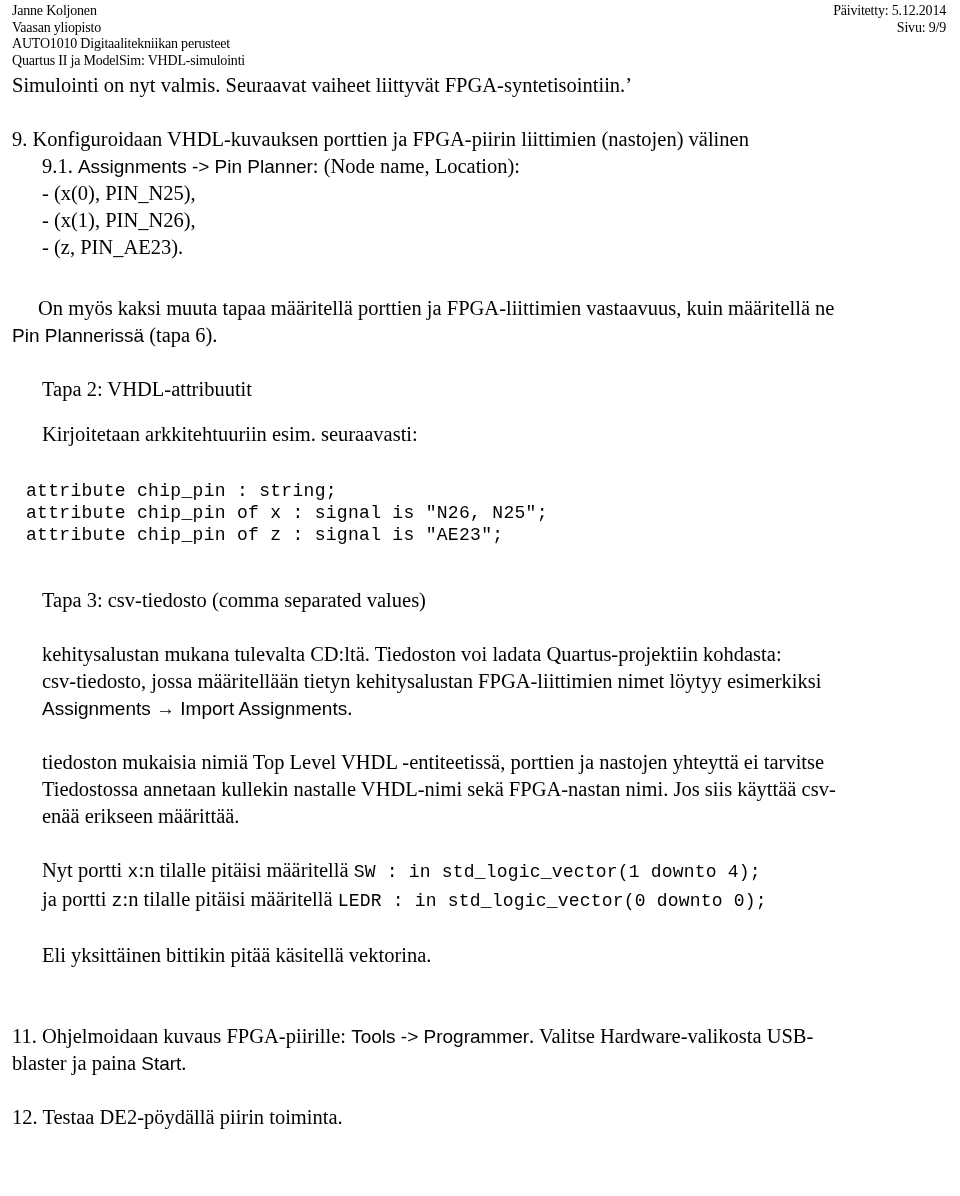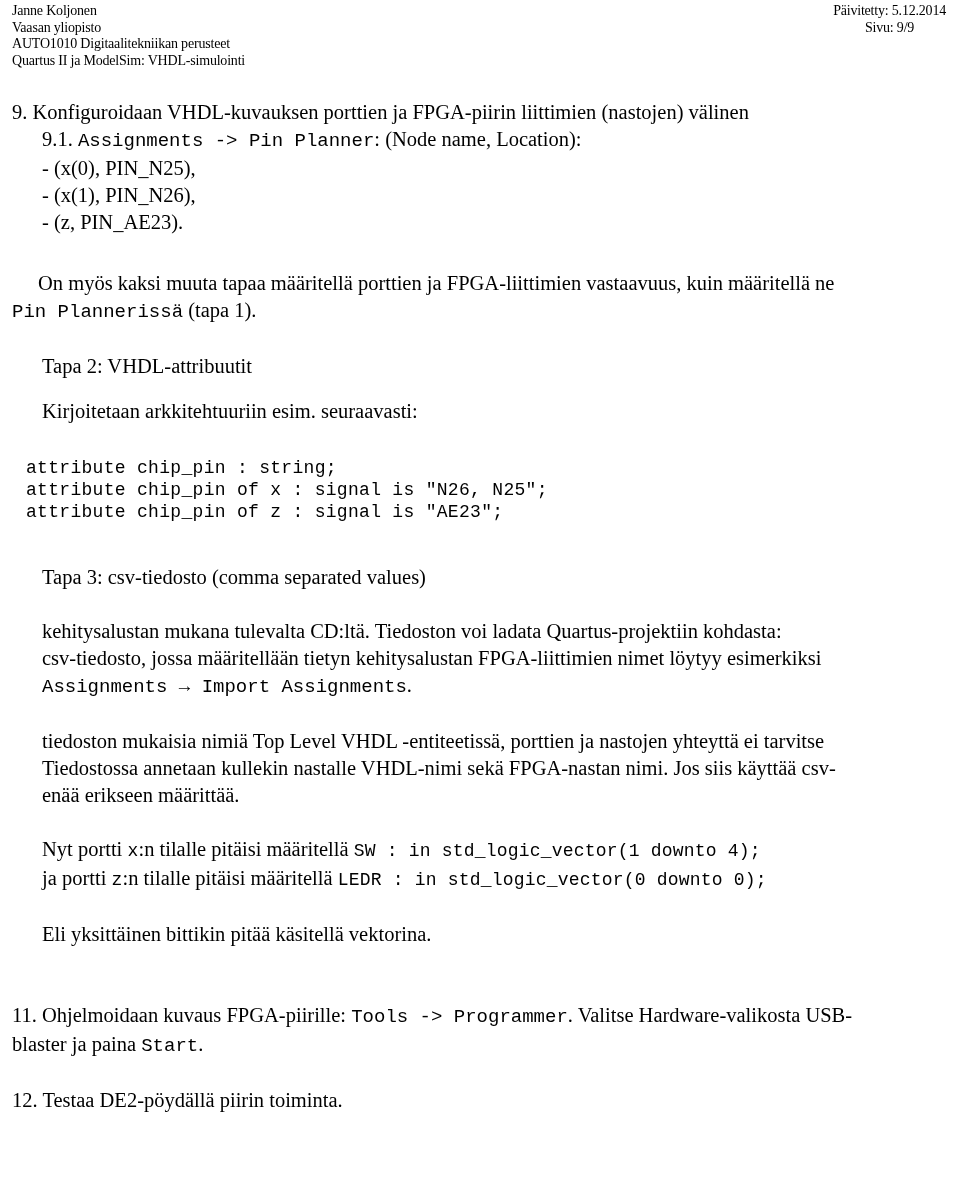--- a/index.html
+++ b/index.html
@@ -33,21 +33,21 @@
   .header-left {
     position: absolute;
     left: 12px;
     top: 3px;
     line-height: 16.5px;
   }
   .header-right {
     position: absolute;
     right: 14px;
     top: 3px;
-    text-align: center;
+    text-align: right;
     line-height: 16.5px;
   }
   .hdr-line {
     font-family: "Liberation Serif", "DejaVu Serif", serif;
     font-size: 14px;
     white-space: nowrap;
     letter-spacing: -0.2px;
   }
   .hdr-small {
     font-size: 14px;
@@ -60,21 +60,21 @@
   }
 
   .p {
     font-family: "Liberation Serif", "DejaVu Serif", serif;
     font-size: 20.5px;
     line-height: 27px;
     margin: 0;
     color: #000;
   }
   .sans {
-    font-family: Liberation Mono, monospace;
+    font-family: Liberation Sans, sans-serif;
     font-size: 19px;
   }
   .mono {
     font-family: "Liberation Mono", "DejaVu Sans Mono", monospace;
     font-size: 18px;
     letter-spacing: 0.2px;
   }
   .code-block {
     font-family: "Liberation Mono", "DejaVu Sans Mono", monospace;
     font-size: 18px;
@@ -105,36 +105,37 @@
       <div class="hdr-line hdr-small">Quartus II ja ModelSim: VHDL-simulointi</div>
     </div>
     <div class="header-right">
       <div class="hdr-line">Päivitetty: 5.12.2014</div>
       <div class="hdr-line">Sivu: 9/9</div>
     </div>
   </div>
 
   <div class="content">
 
+    <p class="p">Simulointi on nyt valmis. Seuraavat vaiheet liittyvät FPGA-syntetisointiin.’</p>
 
     <div class="gap-lg"></div>
 
     <div>
       <p class="p"><span>9.</span> <span>Konfiguroidaan VHDL-kuvauksen porttien ja FPGA-piirin liittimien (nastojen) välinen</span></p>
       <p class="p indent-1"><span>9.1.</span> <span class="sans">Assignments -&gt; Pin Planner</span><span>: (Node name, Location):</span></p>
       <p class="p indent-1">- (x(0), PIN_N25),</p>
       <p class="p indent-1">- (x(1), PIN_N26),</p>
       <p class="p indent-1">- (z, PIN_AE23).</p>
     </div>
 
     <div class="gap-xl"></div>
 
     <div>
       <p class="p first-indent">On myös kaksi muuta tapaa määritellä porttien ja FPGA-liittimien vastaavuus, kuin määritellä ne</p>
-      <p class="p"><span class="sans">Pin Plannerissä</span><span> (tapa 1).</span></p>
+      <p class="p"><span class="sans">Pin Plannerissä</span><span> (tapa 6).</span></p>
     </div>
 
     <div class="gap-lg"></div>
 
     <p class="p indent-1">Tapa 2: VHDL-attribuutit</p>
 
     <div class="gap-md"></div>
 
     <p class="p indent-1">Kirjoitetaan arkkitehtuuriin esim. seuraavasti:</p>
 

